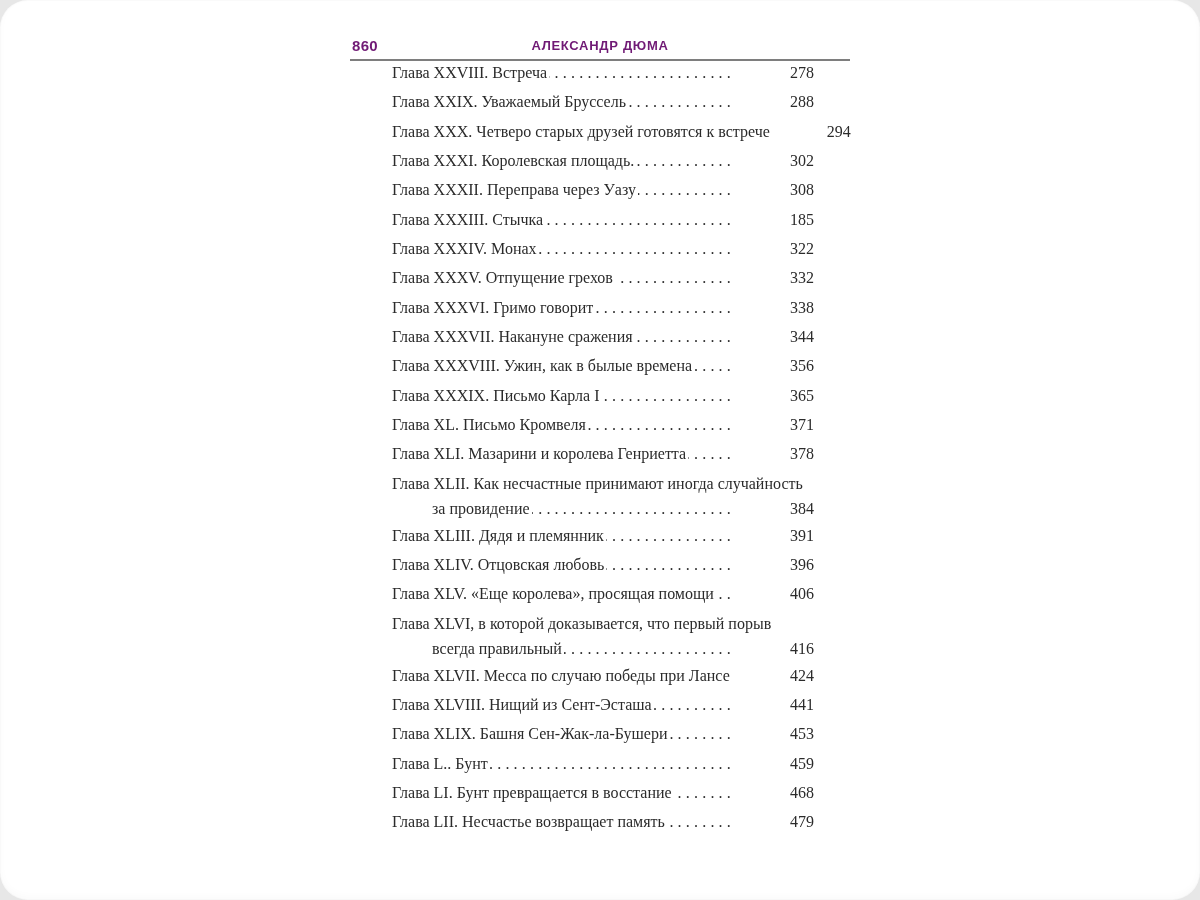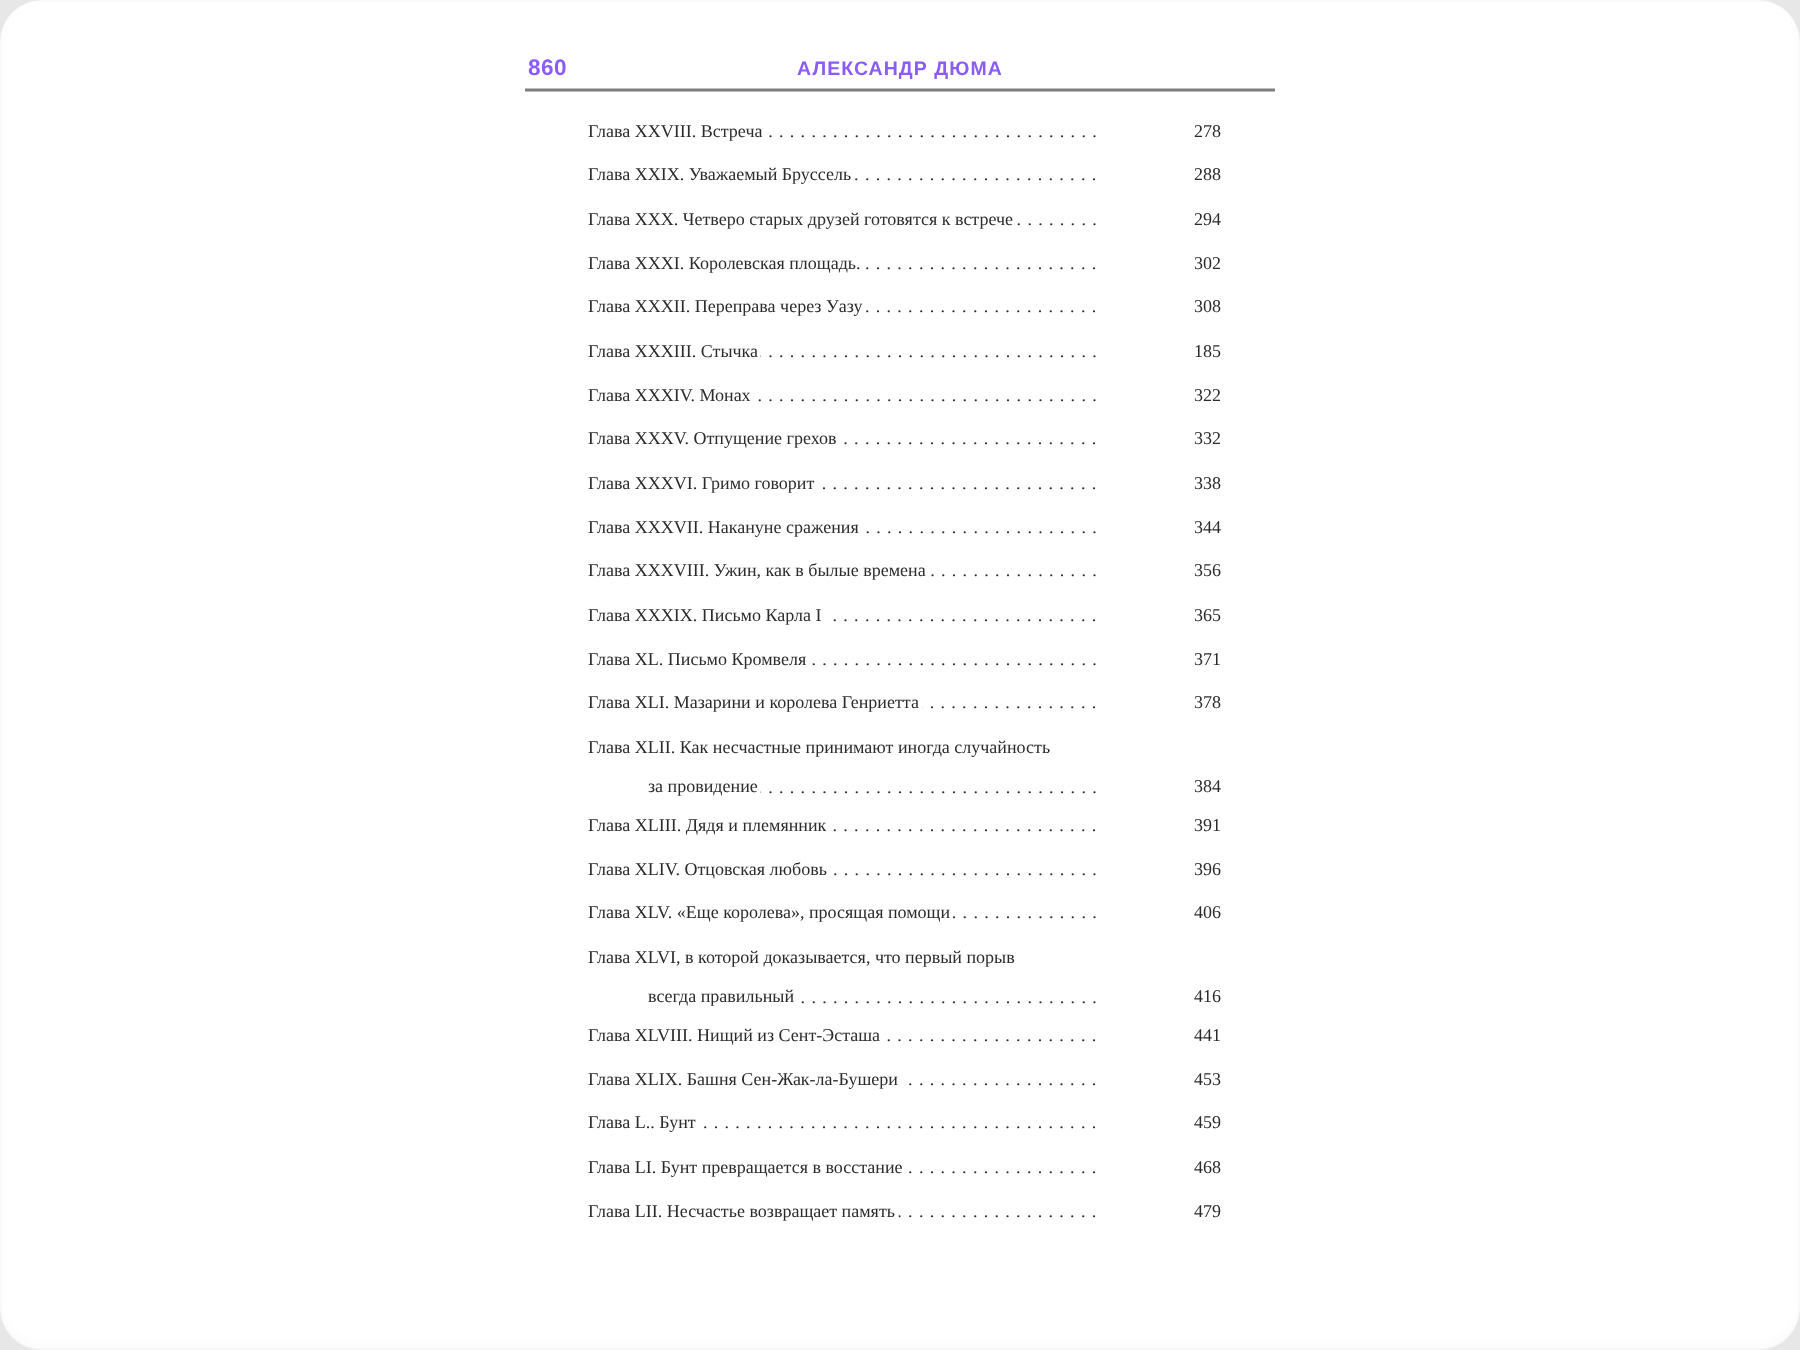--- a/index.html
+++ b/index.html
@@ -18,34 +18,34 @@
     box-shadow: inset 0 0 0 1px rgba(0,0,0,0.015), inset 0 -3px 8px rgba(0,0,0,0.025);
   }
   .sheet{
     position:absolute;left:350px;top:0;width:500px;height:100%;
   }
   .page-header{
     position:absolute;left:0;right:0;top:38px;
     border-bottom:2px solid #7e7e7e;
     padding-bottom:6px;
     font-family:"Liberation Sans", sans-serif;
-    color:#8b5cf6;
+    color:#701a75;
   }
   .folio{
     position:absolute;left:2px;top:-1px;
     font-size:15px;font-weight:700;letter-spacing:0.3px;
   }
   .running{
     text-align:center;
     font-size:13px;font-weight:700;letter-spacing:0.7px;
   }
   .toc{
-    position:absolute;top:73px;left:42px;right:36px;
+    position:absolute;top:58px;left:42px;right:36px;
     color:#2b2b2b;
-    font-size:12px;
+    font-size:16px;
   }
   .row{
     display:flex;align-items:baseline;
     height:29.35px;line-height:29.35px;
   }
   .t{white-space:nowrap;flex:0 0 auto;}
   .leader{
     flex:1 1 0;min-width:0;
     overflow:hidden;white-space:nowrap;
     direction:rtl;
@@ -176,20 +176,25 @@
       <div class="row2">
         <div class="l1">Глава XLVI, в которой доказывается, что первый порыв</div>
         <div class="l2">
             <span class="t">всегда правильный</span>
             <span class="leader"></span>
             <span class="num">416</span>
           </div>
       </div>
 
       <div class="row">
+          <span class="t">Глава XLVII. Месса по случаю победы при Лансе</span>
+          <span class="leader"></span>
+          <span class="num">424</span>
+        </div>
+      <div class="row">
           <span class="t">Глава XLVIII. Нищий из Сент-Эсташа</span>
           <span class="leader"></span>
           <span class="num">441</span>
         </div>
       <div class="row">
           <span class="t">Глава XLIX. Башня Сен-Жак-ла-Бушери</span>
           <span class="leader"></span>
           <span class="num">453</span>
         </div>
       <div class="row">

